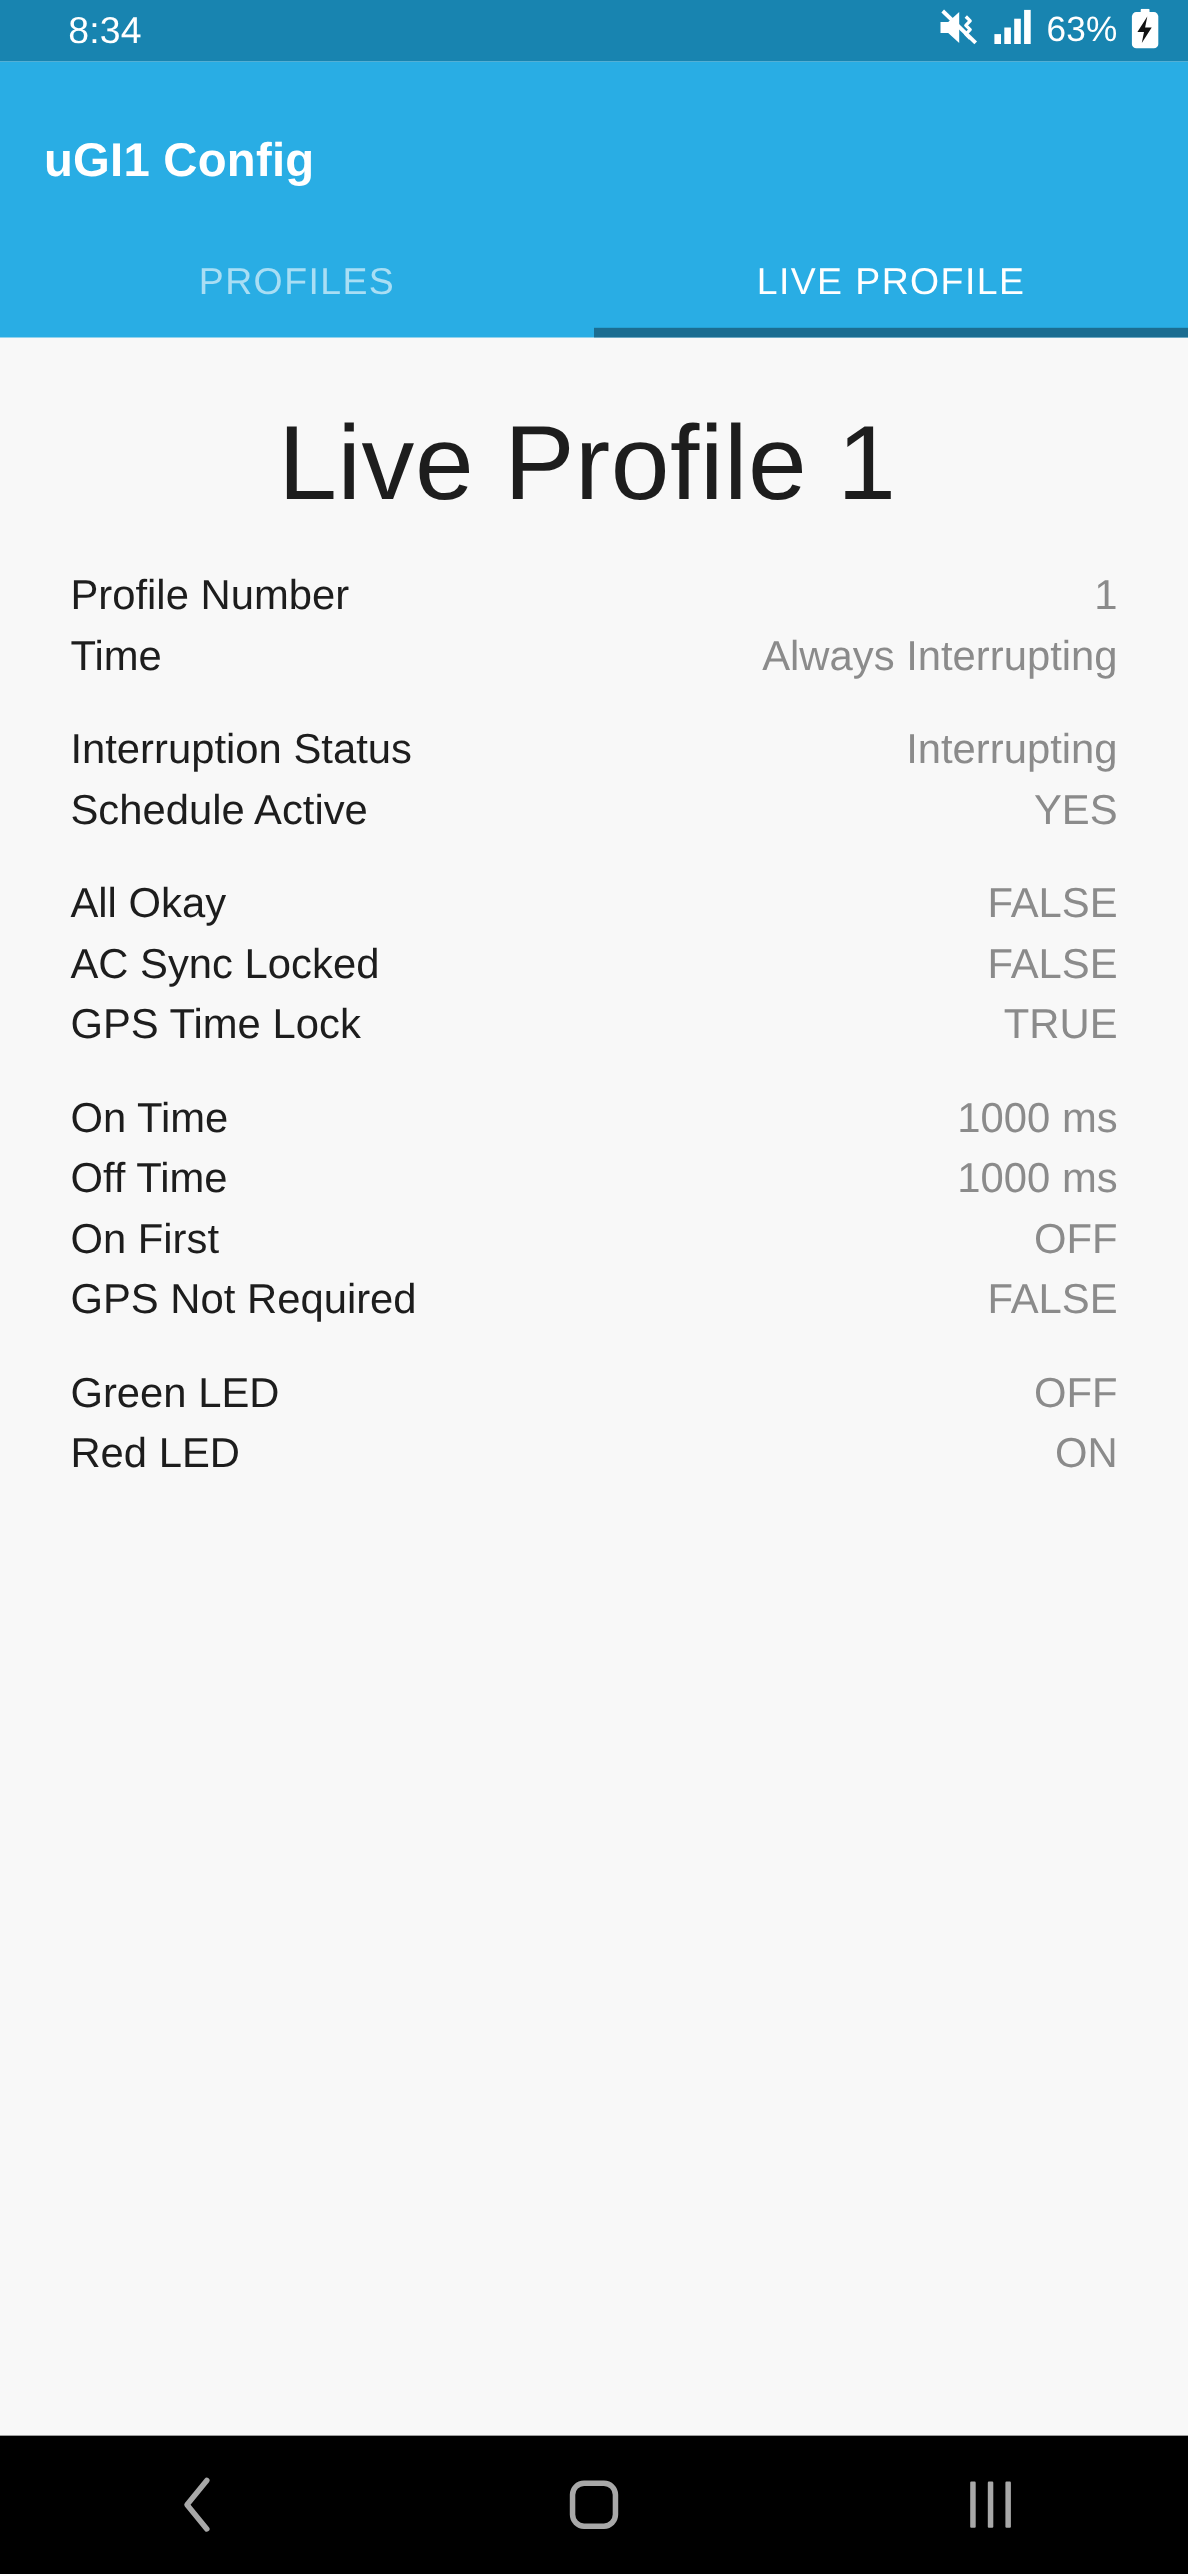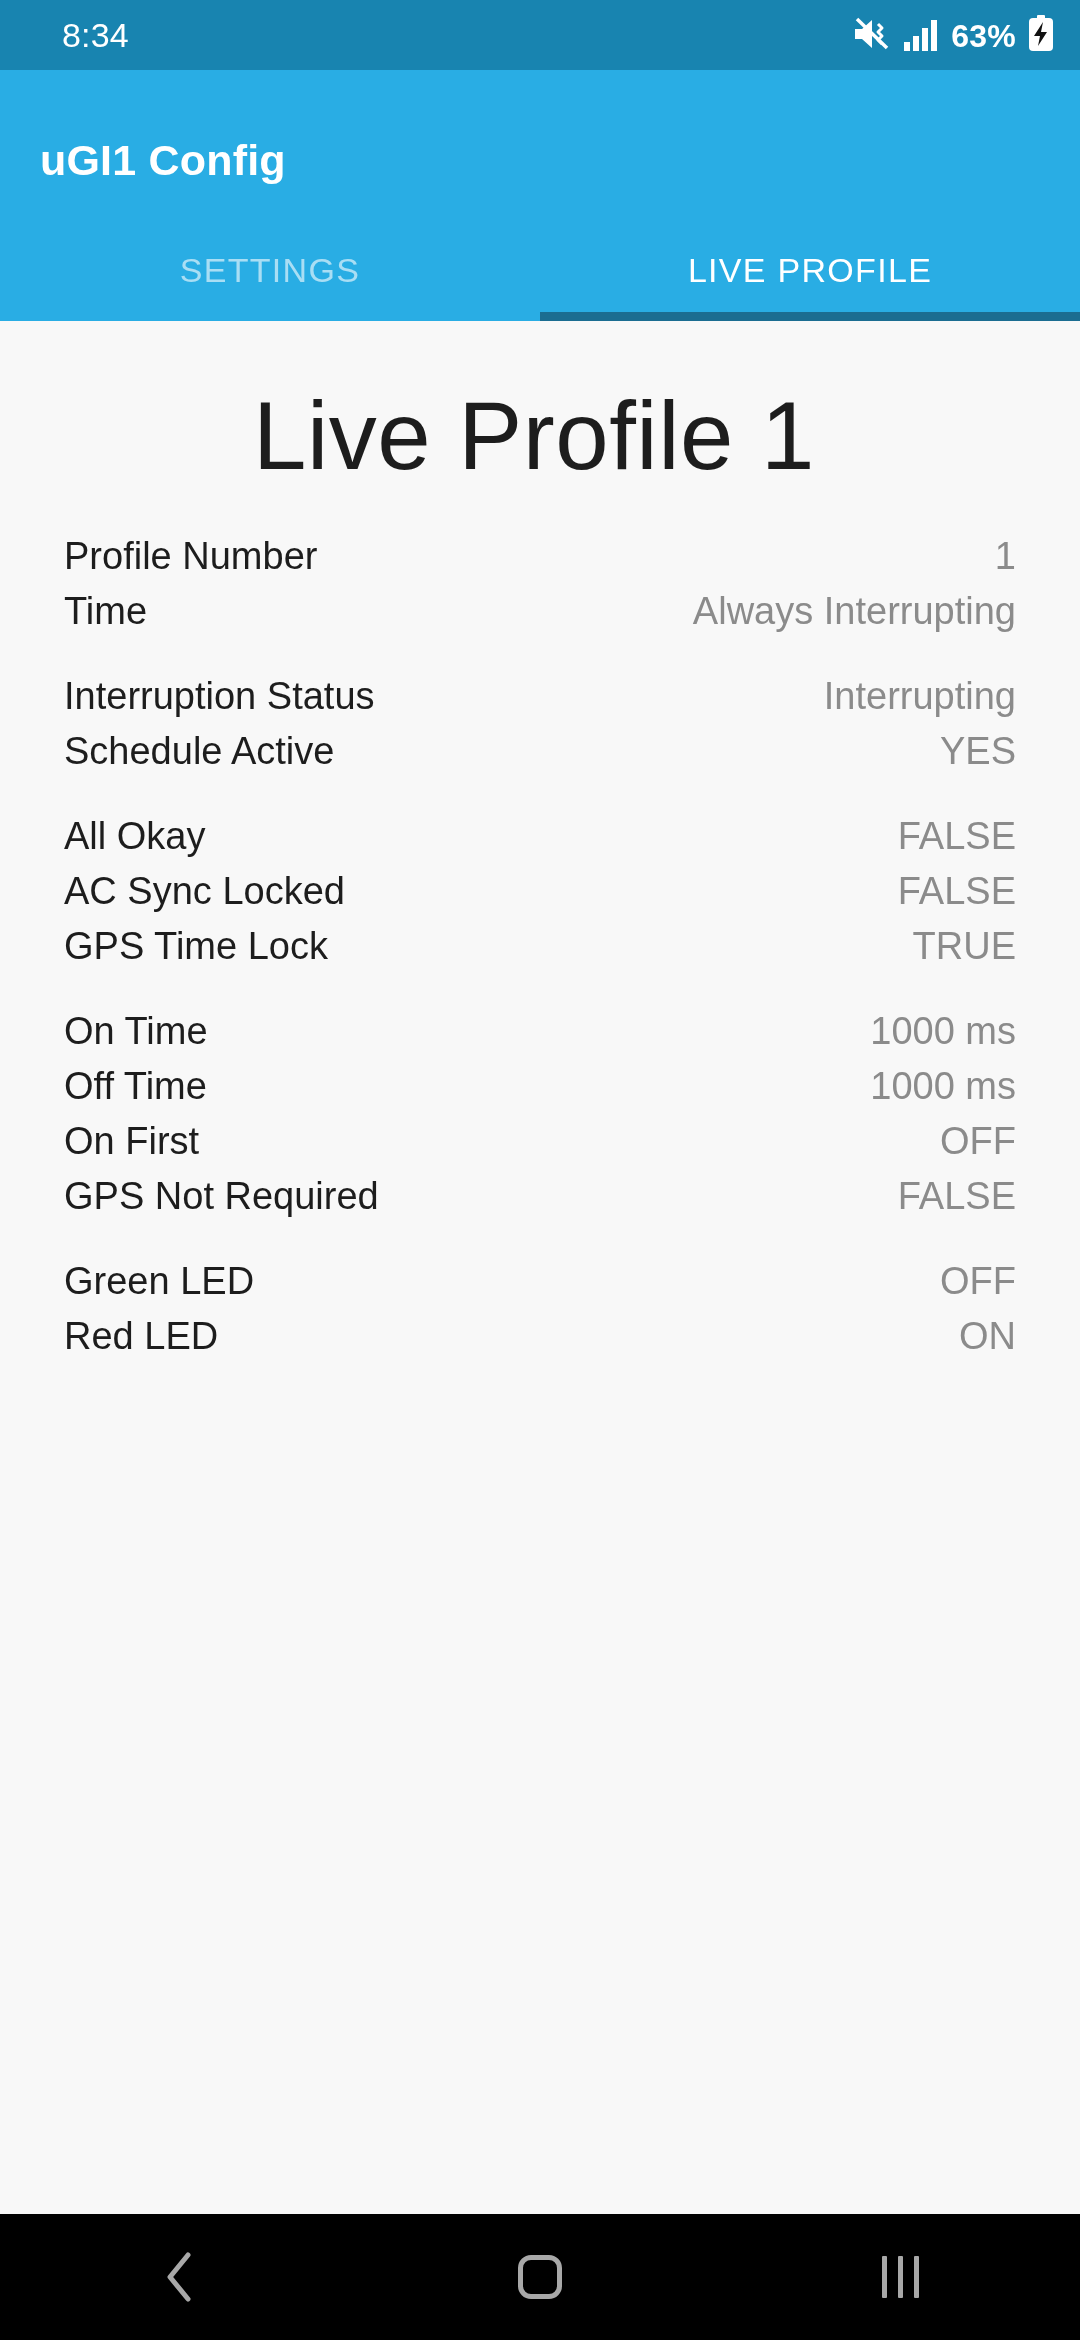--- a/index.html
+++ b/index.html
@@ -11,35 +11,35 @@
   }
   #screen {
     position:relative;
     width:1080px; height:2340px;
     display:flex; flex-direction:column;
     background:#f8f8f8;
   }
 
   
   .statusbar {
-    height:70px;
+    height:56px;
     background:#1884b0;
     display:flex; align-items:center;
     padding:0 26px 0 62px;
     flex:0 0 auto;
   }
   .status-clock {
     color:#ffffff;
     font-size:34px;
     letter-spacing:0.2px;
     font-family:"Liberation Sans", sans-serif;
   }
   .status-right {
     margin-left:auto;
-    display:flex; align-items:flex-end; gap:12px;font-weight:bold;
+    display:flex; align-items:flex-start; gap:12px;
   }
   .status-pct {
     color:#ffffff; font-size:32px; letter-spacing:0.2px;
   }
   .sb-ico { display:block; }
 
   
   .appbar {
     background:#29ade4;
     flex:0 0 auto;
@@ -163,21 +163,21 @@
           <rect x="1" y="3" width="24" height="33" rx="4" fill="#ffffff"></rect>
           <path d="M15 7 L6 21 h6 l-2 10 9-14 h-6 Z" fill="#111111"></path>
         </svg>
       </span>
     </div>
   </div>
 
   <div class="appbar">
     <div class="appbar-title">uGI1 Config</div>
     <div class="tabs">
-      <div class="tab">SETTINGS</div>
+      <div class="tab">PROFILES</div>
       <div class="tab active">LIVE PROFILE</div>
     </div>
   </div>
 
   <div class="content">
     <div class="page-title">Live Profile 1</div>
 
     <div class="list">
 
       <div class="group">

